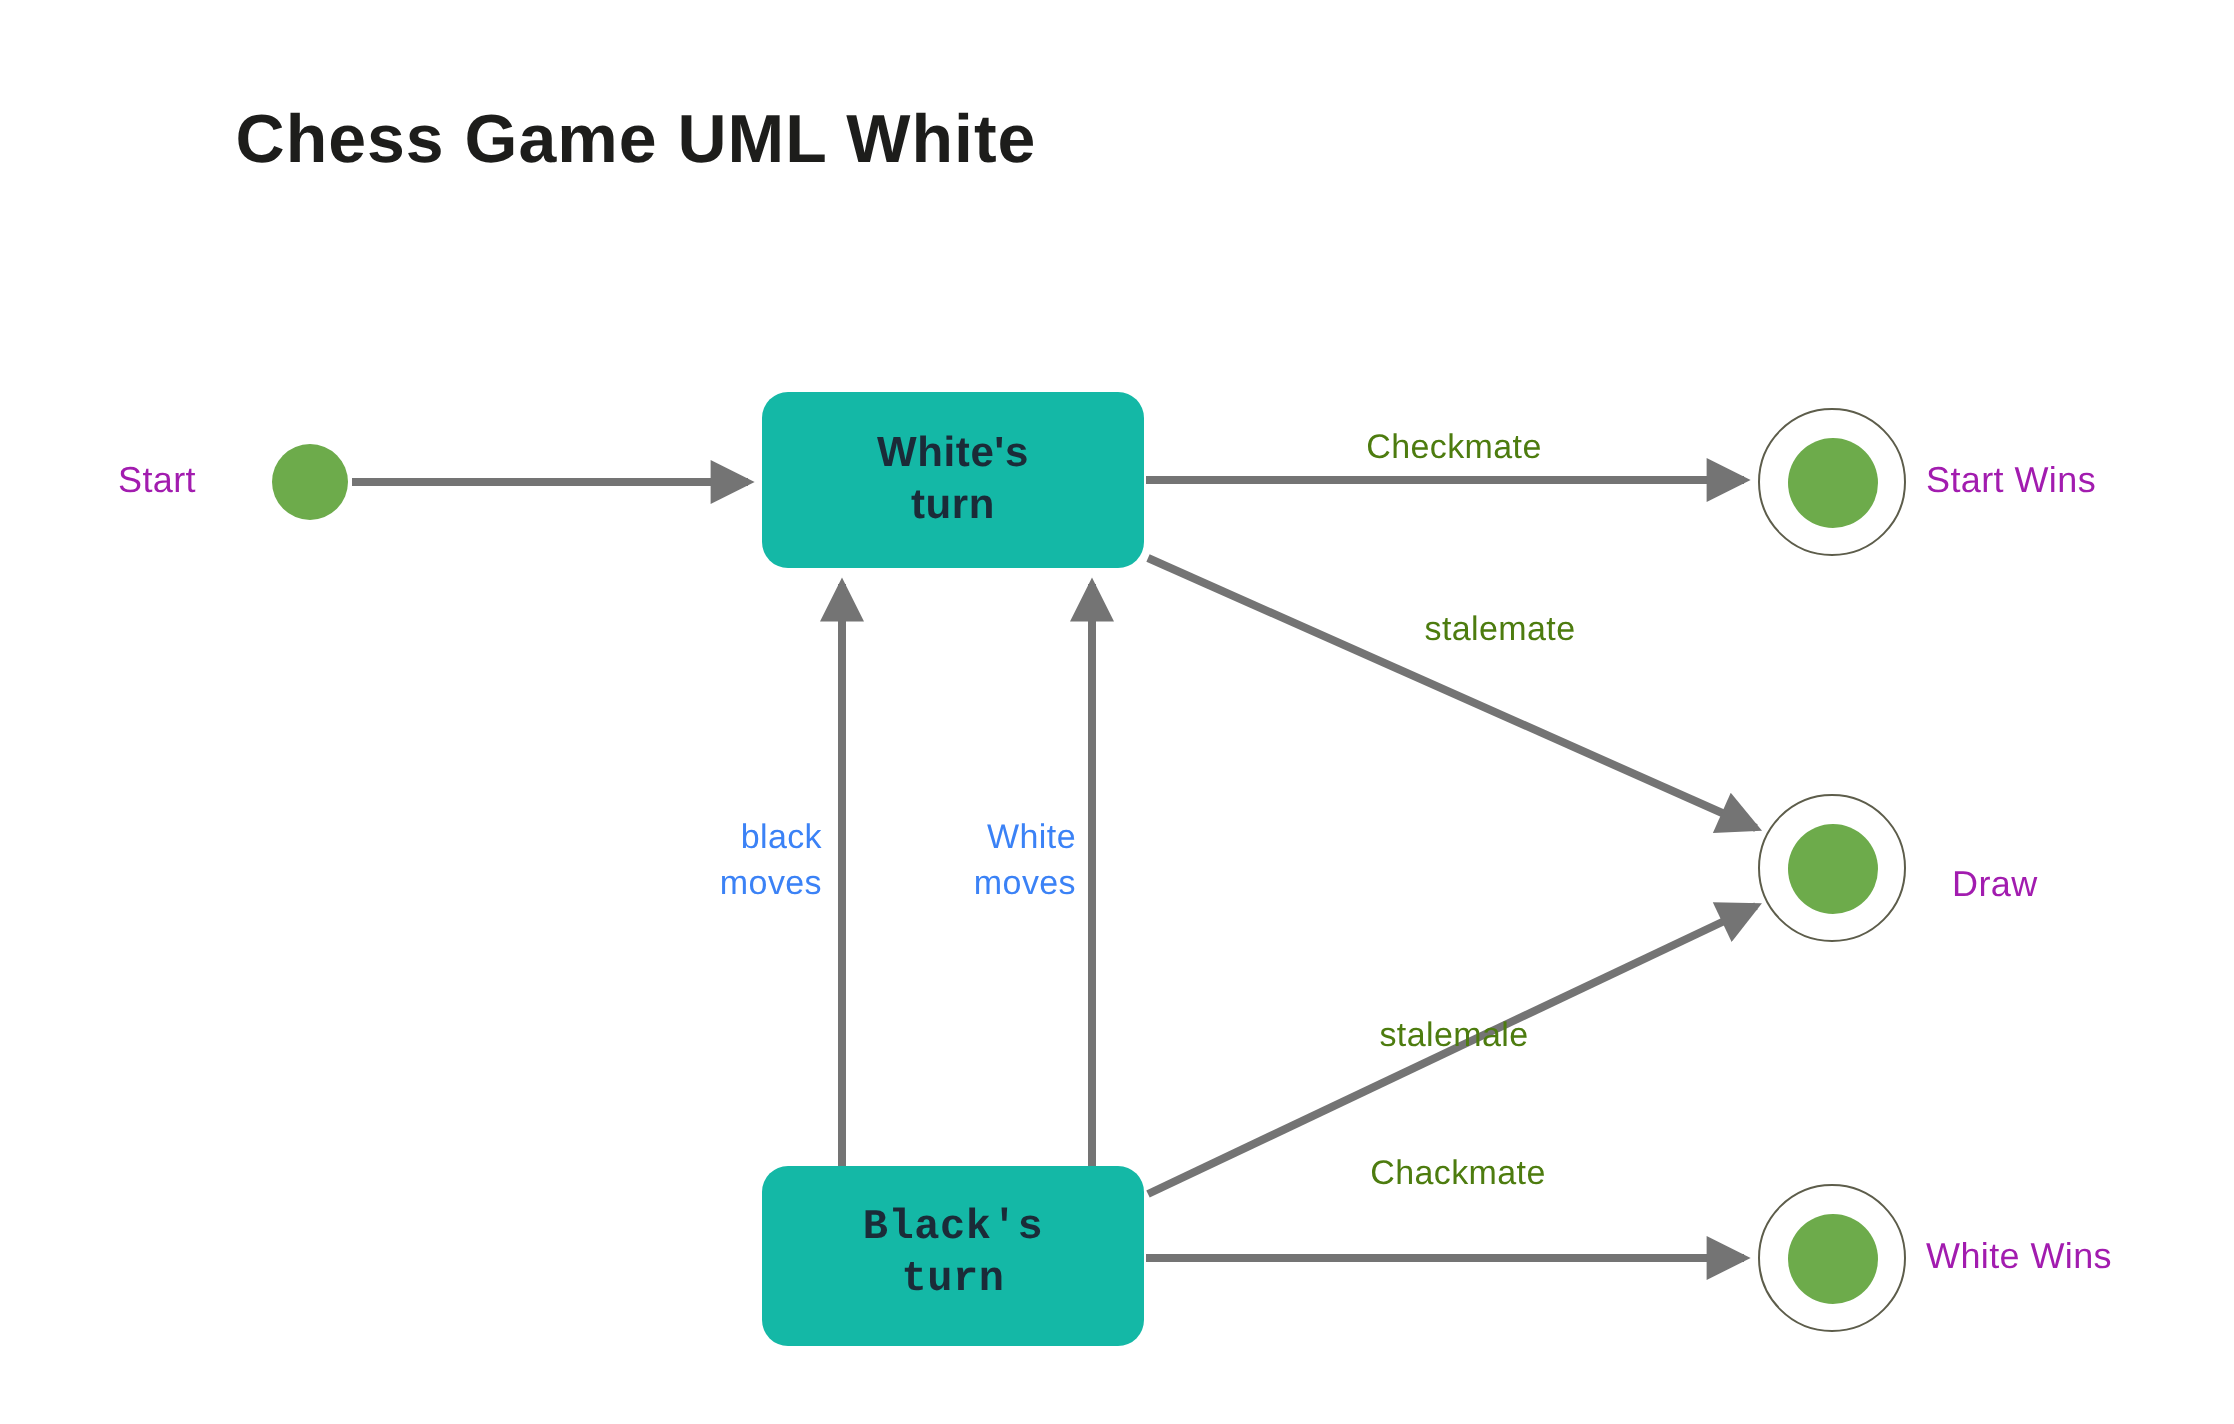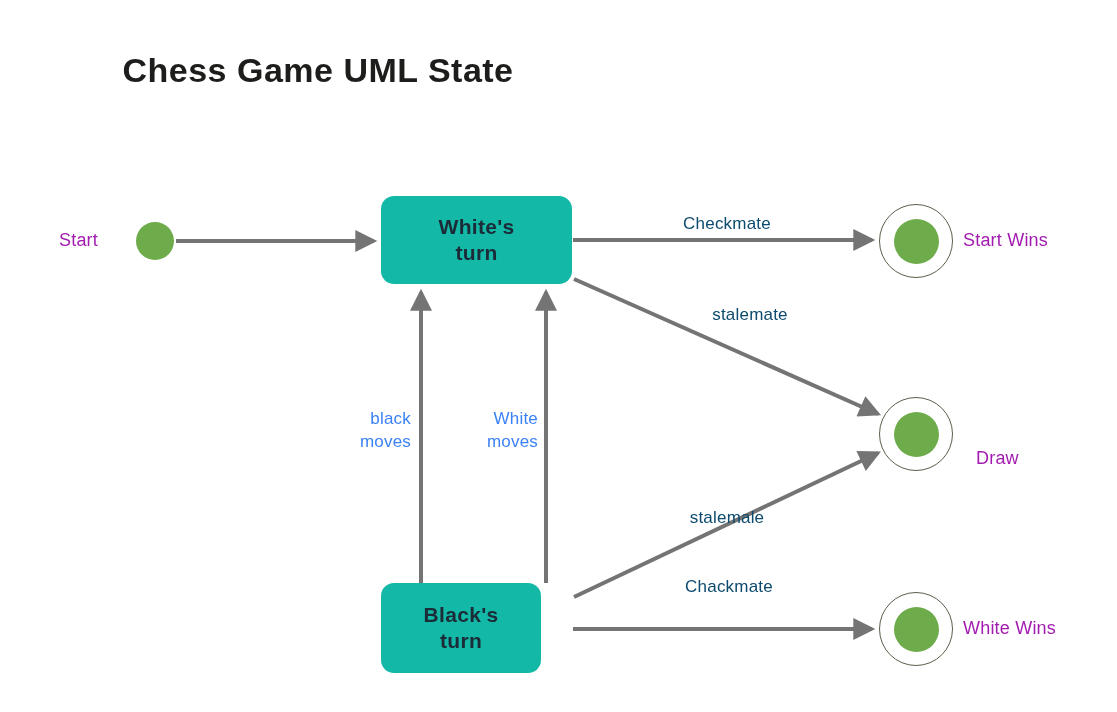--- a/index.html
+++ b/index.html
@@ -45,21 +45,21 @@
     align-items: center;
     justify-content: center;
     font-weight: 700;
     font-size: 21px;
     line-height: 26px;
     color: #1b2b38;
     letter-spacing: 0.3px;
   }
   .state-box span { display: block; }
   #whites-turn-box { left: 381px; top: 196px; width: 191px; height: 88px; }
-  #blacks-turn-box { left: 381px; top: 583px; width: 160px; height: 90px; }
+  #blacks-turn-box { left: 381px; top: 583px; width: 191px; height: 90px; font-family: Liberation Mono, monospace; }
 
   .initial-state {
     position: absolute;
     left: 136px; top: 222px;
     width: 38px; height: 38px;
     border-radius: 50%;
     background: #6dab4b;
   }
 
   .final-state {
@@ -83,27 +83,27 @@
 
   .node-label {
     position: absolute;
     font-size: 18px;
     color: #a21caf;
     white-space: nowrap;
     letter-spacing: 0.2px;
   }
   #label-start      { left: 59px;  top: 230px; }
   #label-black-wins { left: 963px; top: 230px; }
-  #label-draw       { left: 976px; top: 448px; }
+  #label-draw       { left: 976px; top: 432px; }
   #label-white-wins { left: 963px; top: 618px; }
 
   .edge-label {
     position: absolute;
     font-size: 17px;
-    color: #0c4a6e;
+    color: #4d7c0f;
     white-space: nowrap;
     transform: translate(-50%, -50%);
     letter-spacing: 0.2px;
   }
   #edge-label-checkmate { left: 727px; top: 224px; }
   #edge-label-stalemate { left: 750px; top: 315px; }
   #edge-label-stalemale { left: 727px; top: 518px; }
   #edge-label-chackmate { left: 729px; top: 587px; }
 
   .edge-label-two-line {
@@ -132,21 +132,21 @@
     <line x1="176" y1="241" x2="374" y2="241" stroke="#747474" stroke-width="4" marker-end="url(#arrow)"></line>
     <line x1="573" y1="240" x2="872" y2="240" stroke="#747474" stroke-width="4" marker-end="url(#arrow)"></line>
     <line x1="574" y1="279" x2="878" y2="414" stroke="#747474" stroke-width="4" marker-end="url(#arrow)"></line>
     <line x1="574" y1="597" x2="878" y2="453" stroke="#747474" stroke-width="4" marker-end="url(#arrow)"></line>
     <line x1="573" y1="629" x2="872" y2="629" stroke="#747474" stroke-width="4" marker-end="url(#arrow)"></line>
     <line x1="421" y1="583" x2="421" y2="292" stroke="#747474" stroke-width="4" marker-end="url(#arrow)"></line>
     <line x1="546" y1="583" x2="546" y2="292" stroke="#747474" stroke-width="4" marker-end="url(#arrow)"></line>
   </svg>
 
   <div class="diagram-title">
-    <span>Chess Game UML State</span>
+    <span>Chess Game UML White</span>
   </div>
 
   <div class="node-label" id="label-start">Start</div>
   <div class="initial-state"></div>
 
   <div class="state-box" id="whites-turn-box">
     <span>White's</span>
     <span>turn</span>
   </div>
   <div class="state-box" id="blacks-turn-box">

